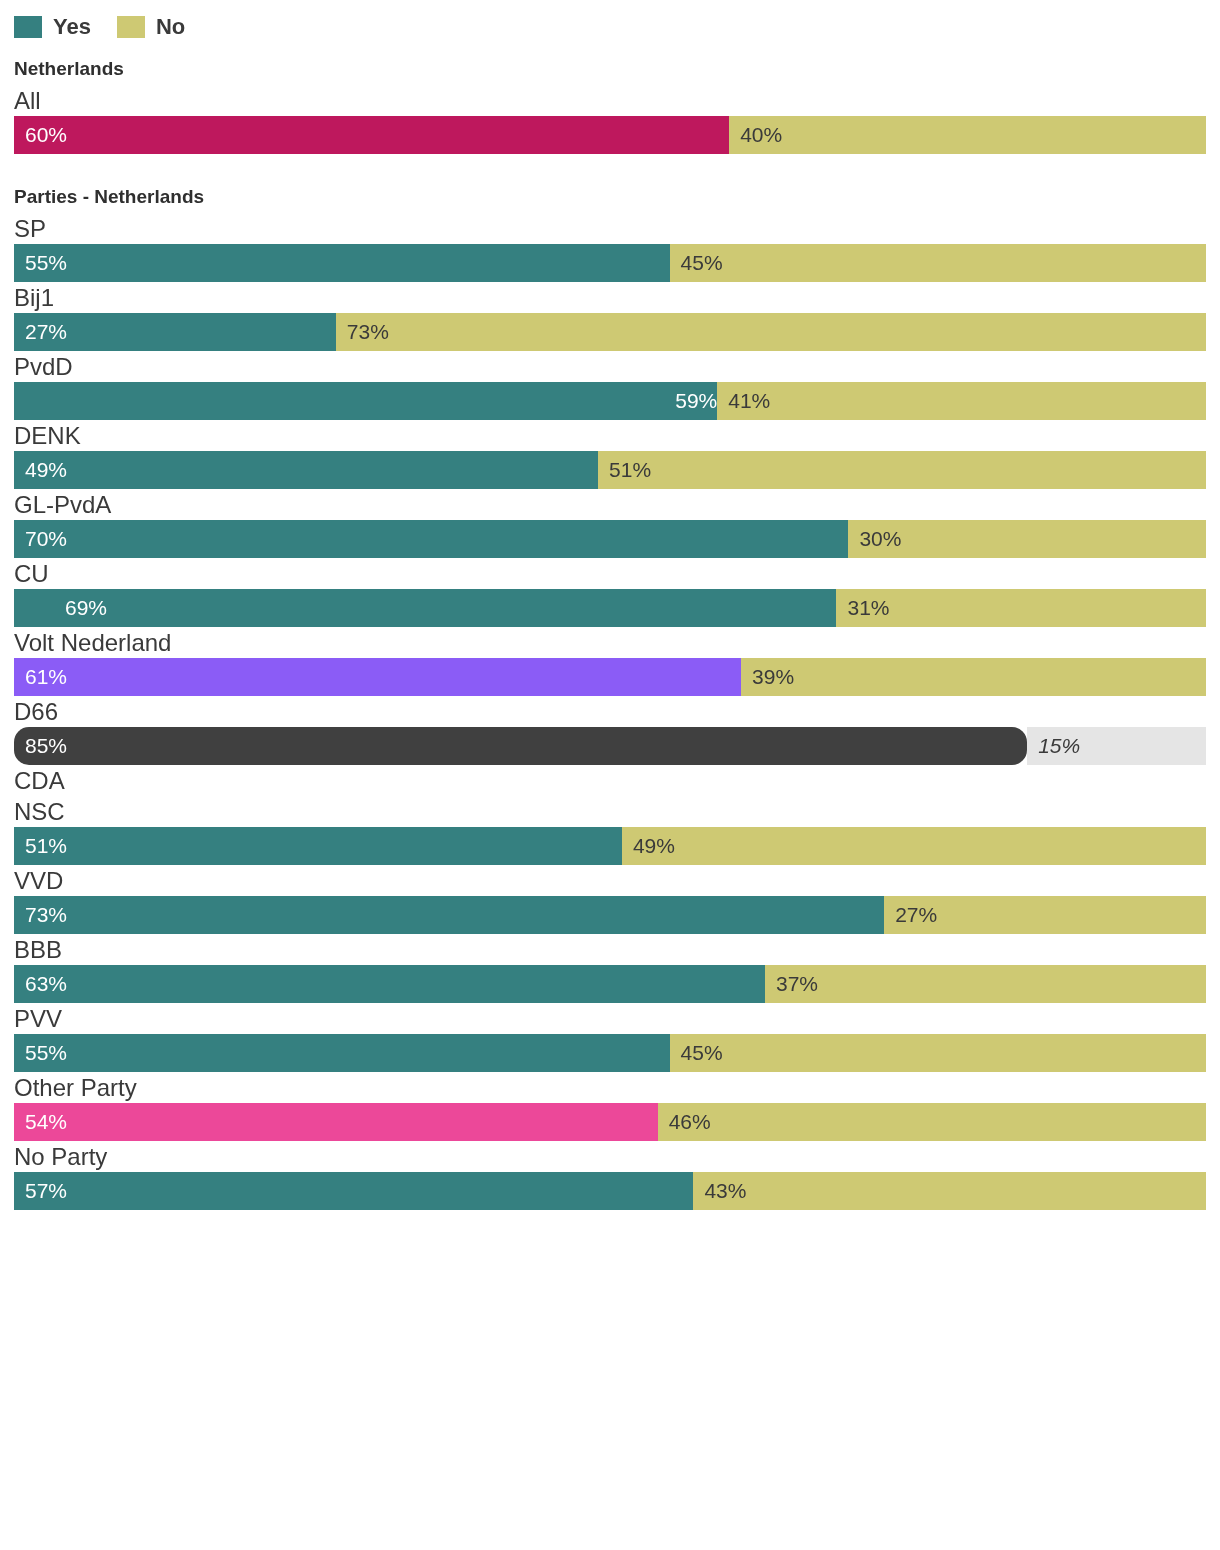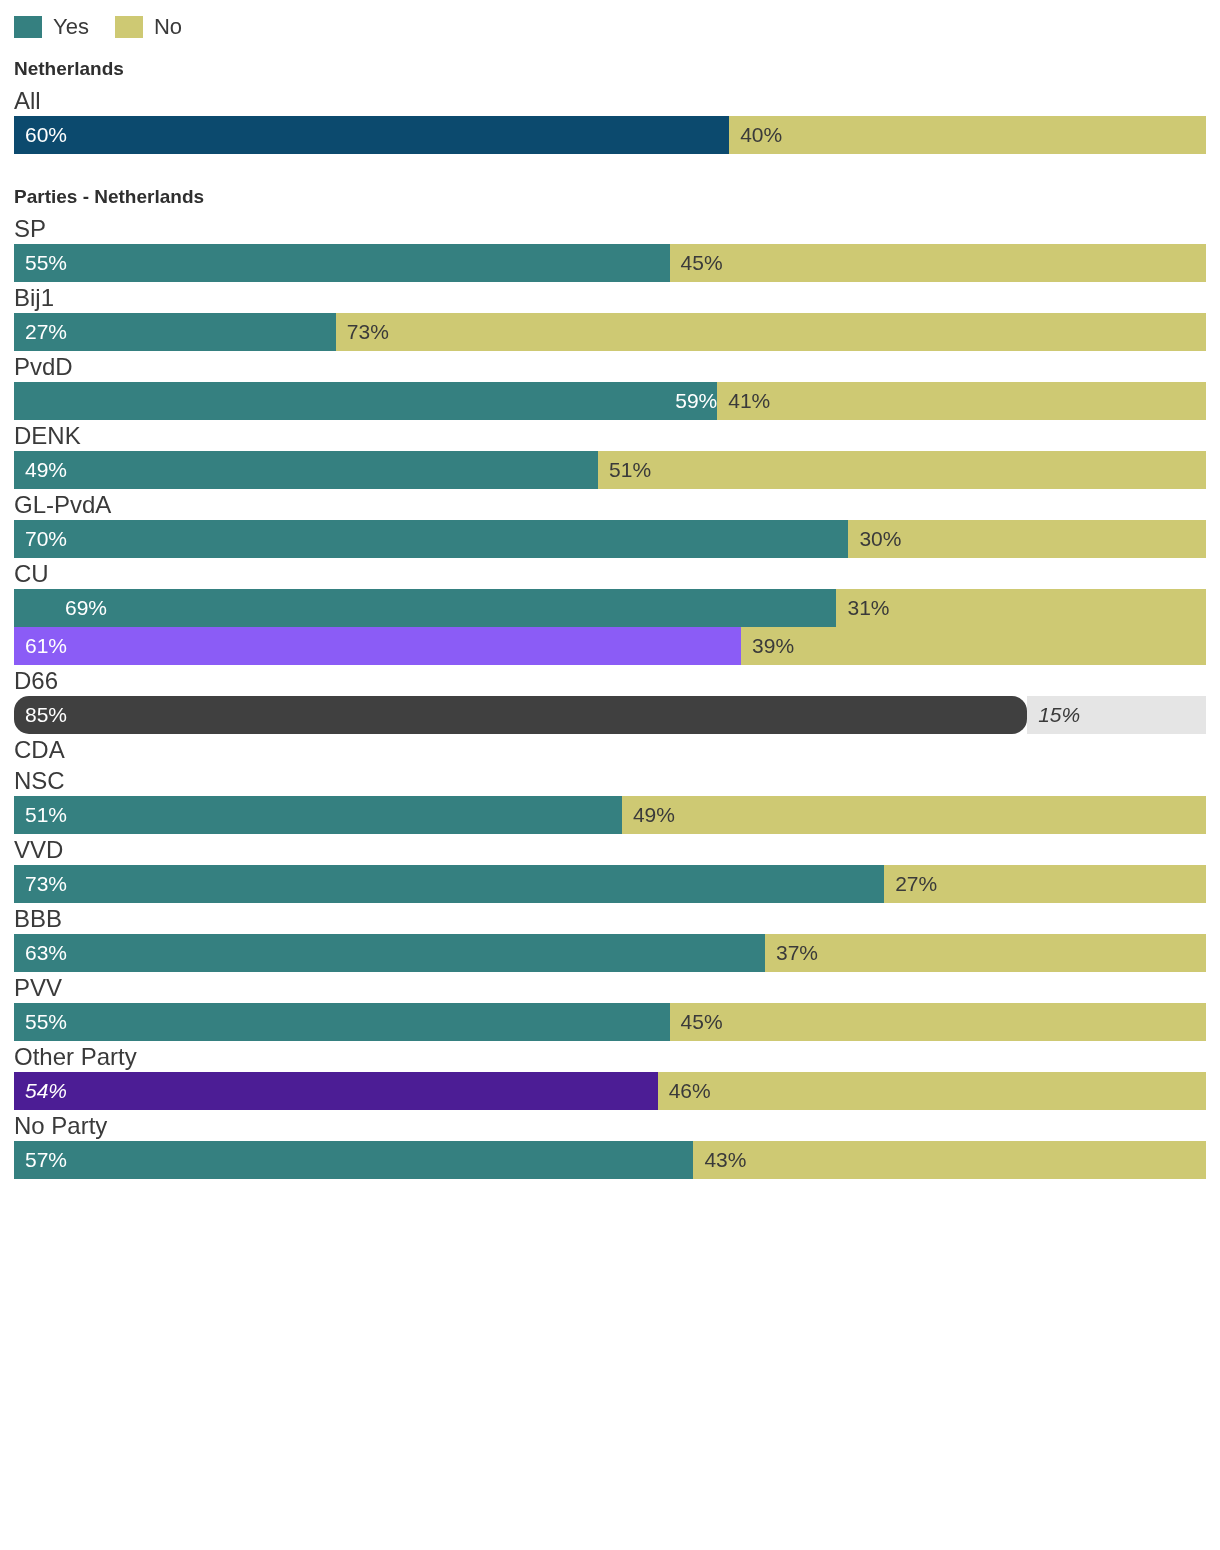--- a/index.html
+++ b/index.html
@@ -27,20 +27,21 @@
     display: flex;
     align-items: center;
     height: 42px;
     padding-top: 12px;
     box-sizing: border-box;
   }
   .legend-item {
     display: flex;
     align-items: flex-start;
     margin-right: 26px;
+    font-weight: bold;
   }
   .legend-swatch {
     width: 28px;
     height: 22px;
     display: block;
   }
   .legend-label {
     font-size: 22px;
     color: #3a3a3a;
     margin-left: 11px;
@@ -117,21 +118,21 @@
         <span class="legend-label">No</span>
       </div>
     </div>
 
   <div id="sections-host">
       <div class="section">
         <div class="section-title">Netherlands</div>
         <div class="row">
           <div class="row-label">All</div>
           <div class="bar">
-            <div class="seg seg-yes" style="width: 60%; background: #0c4a6e;">
+            <div class="seg seg-yes" style="width: 60%; background: #be185d;">
               <span class="seg-text">60%</span>
             </div>
             <div class="seg seg-no" style="width: 40%; background: rgb(206, 201, 115);">
               <span class="seg-text">40%</span>
             </div>
           </div>
         </div>
       </div>
       <div class="section">
         <div class="section-title">Parties - Netherlands</div>
@@ -195,20 +196,21 @@
           <div class="bar">
             <div class="seg seg-yes" style="width: 69%; background: rgb(53, 128, 128); padding-left: 40px;">
               <span class="seg-text">69%</span>
             </div>
             <div class="seg seg-no" style="width: 31%; background: rgb(206, 201, 115);">
               <span class="seg-text">31%</span>
             </div>
           </div>
         </div>
         <div class="row">
+          <div class="row-label">Volt Nederland</div>
           <div class="bar">
             <div class="seg seg-yes" style="width: 61%; background: #8b5cf6;">
               <span class="seg-text">61%</span>
             </div>
             <div class="seg seg-no" style="width: 39%; background: rgb(206, 201, 115);">
               <span class="seg-text">39%</span>
             </div>
           </div>
         </div>
         <div class="row">
@@ -265,21 +267,21 @@
               <span class="seg-text">55%</span>
             </div>
             <div class="seg seg-no" style="width: 45%; background: rgb(206, 201, 115);">
               <span class="seg-text">45%</span>
             </div>
           </div>
         </div>
         <div class="row">
           <div class="row-label">Other Party</div>
           <div class="bar">
-            <div class="seg seg-yes" style="width: 54%; background: #4c1d95; font-style: italic;">
+            <div class="seg seg-yes" style="width: 54%; background: #ec4899;">
               <span class="seg-text">54%</span>
             </div>
             <div class="seg seg-no" style="width: 46%; background: rgb(206, 201, 115);">
               <span class="seg-text">46%</span>
             </div>
           </div>
         </div>
         <div class="row">
           <div class="row-label">No Party</div>
           <div class="bar">

